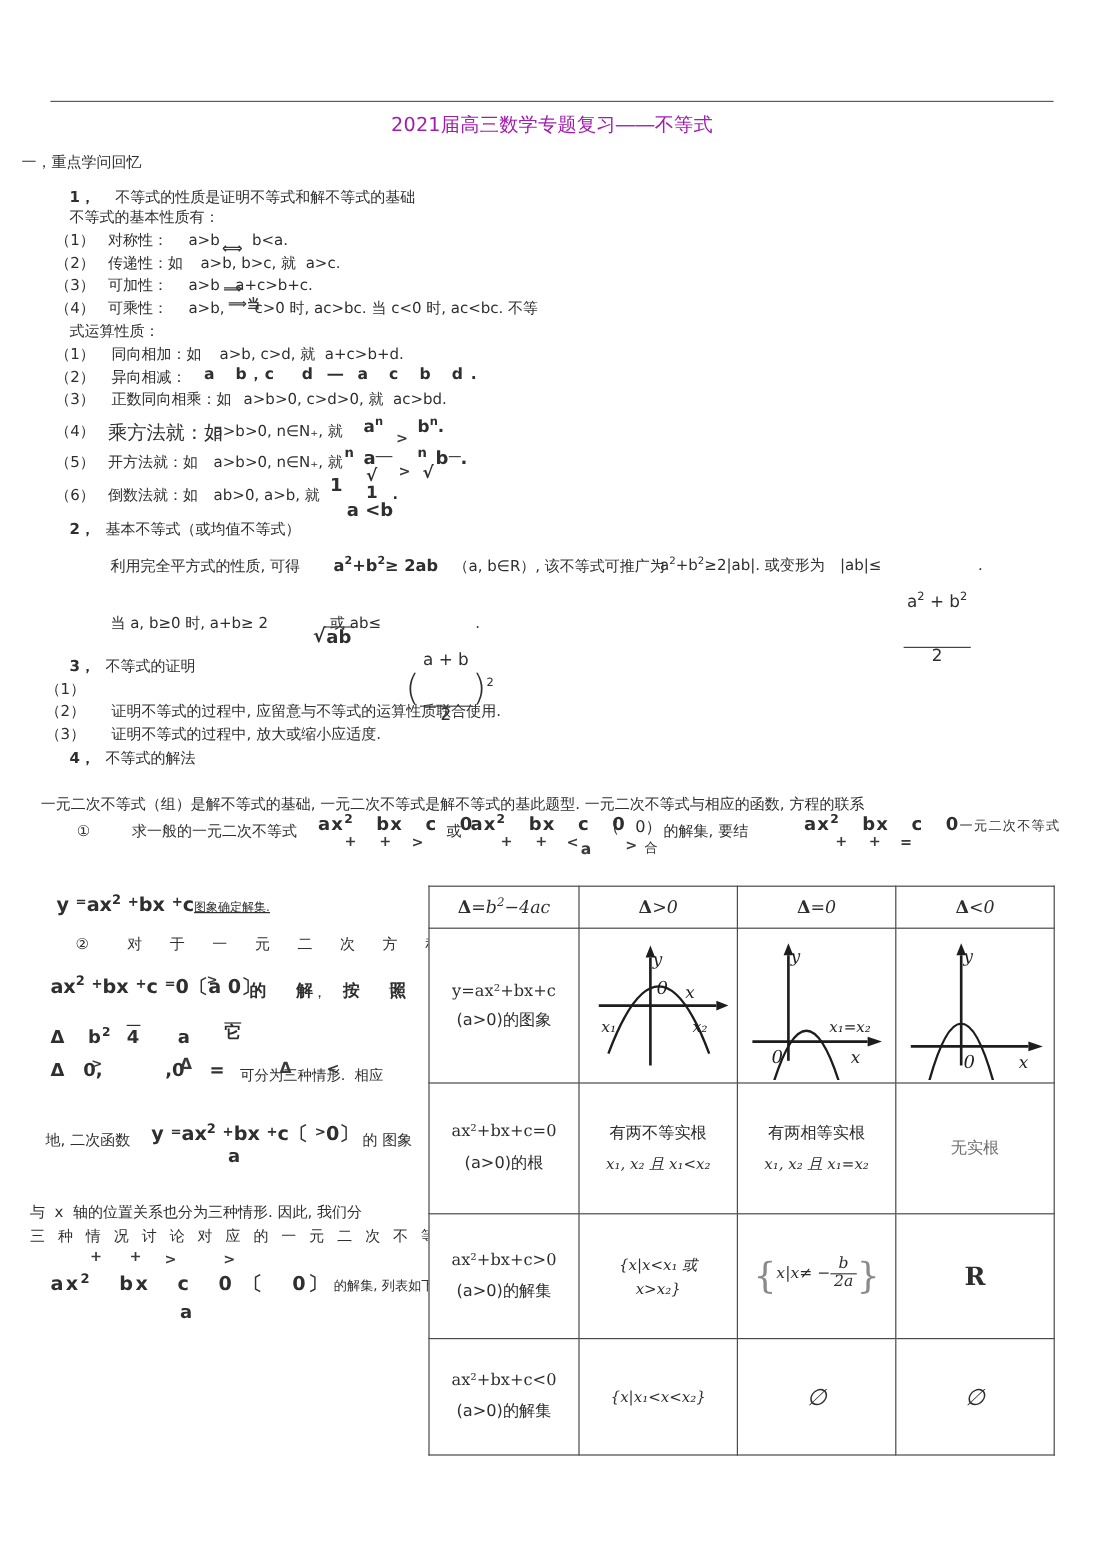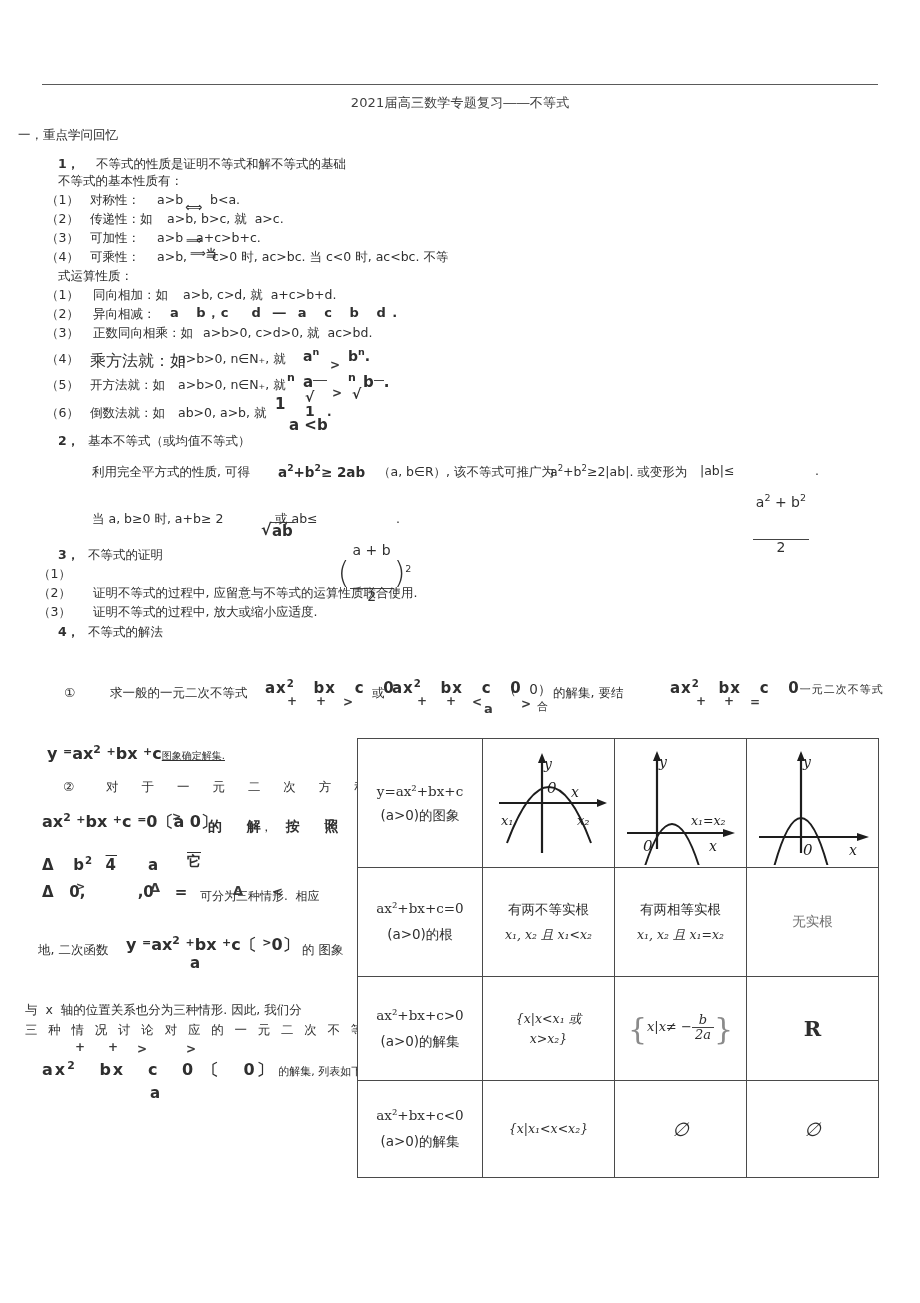--- a/index.html
+++ b/index.html
@@ -15,21 +15,21 @@
   }
   .page{position:relative;width:920px;height:1303px;}
 
   
   .hdr-rule{
     position:absolute;left:42px;top:84px;width:836px;height:0;
     border-top:1.6px solid #5a5a5a;
   }
   .hdr-title{
     position:absolute;left:0;top:94px;width:920px;
-    text-align:center;font-size:13px;letter-spacing:.2px;color:#404040;
+    text-align:center;font-size:16px;letter-spacing:.2px;color:#a21caf;
   }
 
   
   .t{position:absolute;white-space:pre;line-height:1.15;color:#2f2f2f;}
   .b{font-weight:bold;}
   .sup{font-size:.68em;vertical-align:super;}
   .gray{color:#6f6f6f;}
 
   
   .frag{position:absolute;white-space:pre;color:#3a3a3a;font-weight:bold;}
@@ -184,20 +184,21 @@
   <div class="t" style="left:88px;top:548px;font-size:12.5px;">不等式的证明</div>
 
   <div class="t" style="left:38px;top:567px;font-size:12.5px;">（1）</div>
   <div class="t" style="left:38px;top:586px;font-size:12.5px;">（2）</div>
   <div class="t" style="left:93px;top:586px;font-size:12.5px;">证明不等式的过程中, 应留意与不等式的运算性质联合使用.</div>
   <div class="t" style="left:38px;top:605px;font-size:12.5px;">（3）</div>
   <div class="t" style="left:93px;top:605px;font-size:12.5px;">证明不等式的过程中, 放大或缩小应适度.</div>
 
   <div class="t b" style="left:58px;top:625px;font-size:12.5px;">4，</div>
   <div class="t" style="left:88px;top:625px;font-size:12.5px;">不等式的解法</div>
+  <div class="t" style="left:34px;top:663px;font-size:12.5px;">一元二次不等式（组）是解不等式的基础, 一元二次不等式是解不等式的基此题型. 一元二次不等式与相应的函数, 方程的联系</div>
 
   <div class="t" style="left:64px;top:686px;font-size:12.5px;">①</div>
   <div class="t" style="left:110px;top:686px;font-size:12.5px;">求一般的一元二次不等式</div>
   <div class="t b" style="left:265px;top:678px;font-size:15px;letter-spacing:1px;">ax<span class="sup">2</span>   bx   c   0</div>
   <div class="frag" style="left:287px;top:694px;font-size:12px;">+</div>
   <div class="frag" style="left:316px;top:694px;font-size:12px;">+</div>
   <div class="frag" style="left:343px;top:695px;font-size:12px;">&gt;</div>
   <div class="t" style="left:372px;top:686px;font-size:12.5px;">或</div>
   <div class="t b" style="left:392px;top:678px;font-size:15px;letter-spacing:1px;">ax<span class="sup">2</span>   bx   c   0</div>
   <div class="frag" style="left:417px;top:694px;font-size:12px;">+</div>
@@ -251,20 +252,26 @@
 
   <table class="qtable">
     <colgroup>
       <col class="c0">
         <col class="c1">
         <col class="c2">
         <col class="c3">
     </colgroup>
     <tbody>
 
+      <tr class="hdrow">
+        <td><span class="d">Δ</span>=<i>b</i><span class="sup">2</span>−4<i>ac</i></td>
+        <td><span class="d">Δ</span>&gt;0</td>
+        <td><span class="d">Δ</span>=0</td>
+        <td><span class="d">Δ</span>&lt;0</td>
+      </tr>
 
       <tr class="graphrow">
         <td>
           <div style="font-size:13.5px;line-height:1.8;">
             <div>y=ax²+bx+c</div>
             <div class="cn">(a&gt;0)的图象</div>
           </div>
         </td>
 
         <td>

